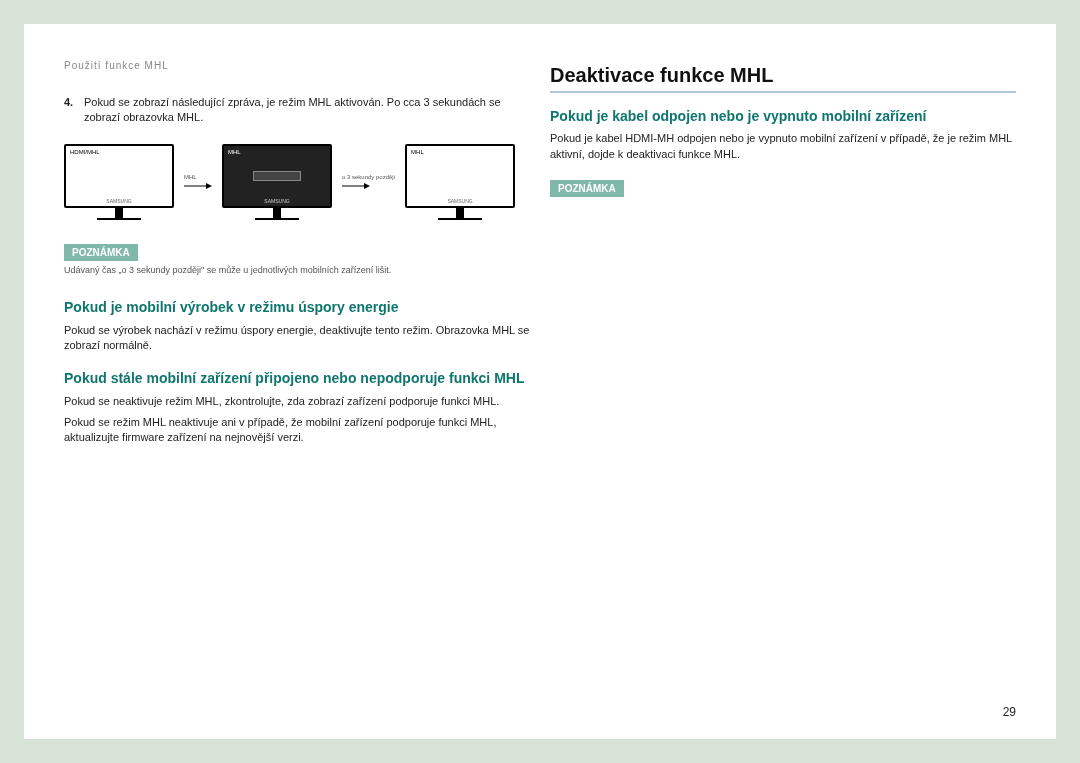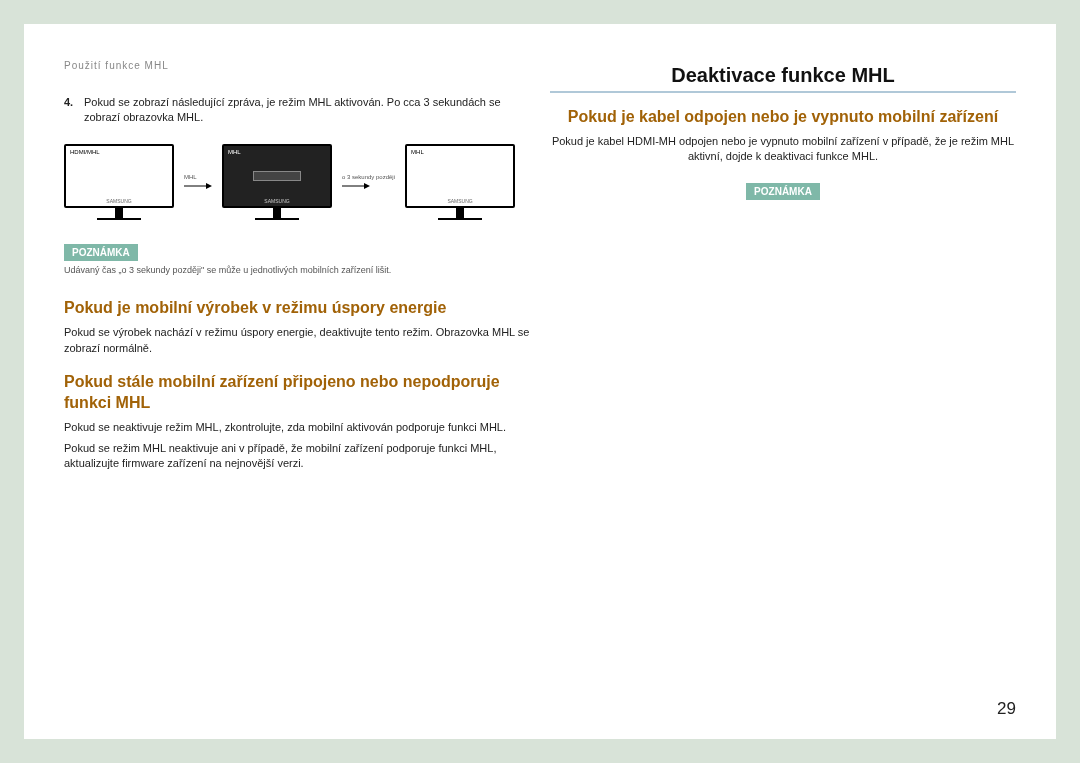--- a/index.html
+++ b/index.html
@@ -21,21 +21,21 @@
     display: flex;
     gap: 20px;
     position: relative;
   }
   .col {
     flex: 1;
     display: flex;
     flex-direction: column;
   }
   .col-left { flex: 1 1 50%; }
-  .col-right { flex: 1 1 50%; text-align: center; }
+  .col-right { flex: 1 1 50%; }
   .breadcrumb {
     font-size: 10px;
     letter-spacing: 1px;
     color: #888;
     margin-bottom: 24px;
   }
   .step-row {
     display: flex;
     gap: 6px;
     font-size: 11px;
@@ -101,23 +101,23 @@
     margin-bottom: 4px;
   }
   .note-text {
     font-size: 9px;
     color: #555;
     margin-bottom: 22px;
     line-height: 1.3;
   }
   .note-text .inline-red { color: #d03030; }
   .h2-blue {
-    color: #a16207;
+    color: #0f766e;
     font-weight: bold;
-    font-size: 16px;
+    font-size: 14px;
     margin-bottom: 6px;
     line-height: 1.3;
   }
   .body-text {
     font-size: 11px;
     color: #222;
     line-height: 1.4;
     margin-bottom: 16px;
   }
   .body-text.small-gap { margin-bottom: 6px; }
@@ -127,21 +127,21 @@
     color: #111;
     border-bottom: 2px solid #b0c8d8;
     padding-bottom: 4px;
     margin-bottom: 14px;
     margin-top: 4px;
   }
   .page-num {
     position: absolute;
     bottom: 20px;
     right: 40px;
-    font-size: 17px;
+    font-size: 12px;
     color: #222;
   }
   .brand {
     position: absolute;
     bottom: 2px;
     left: 50%;
     transform: translateX(-50%);
     font-size: 5px;
     color: #666;
   }
@@ -201,21 +201,21 @@
       </div>
     </div>
 
     <div><span class="note-pill">POZNÁMKA</span></div>
     <div class="note-text">Udávaný čas „o 3 sekundy později" se může u jednotlivých mobilních zařízení lišit.</div>
 
     <div class="h2-blue">Pokud je mobilní výrobek v režimu úspory energie</div>
     <div class="body-text">Pokud se výrobek nachází v režimu úspory energie, deaktivujte tento režim. Obrazovka MHL se zobrazí normálně.</div>
 
     <div class="h2-blue">Pokud stále mobilní zařízení připojeno nebo nepodporuje funkci MHL</div>
-    <div class="body-text small-gap">Pokud se neaktivuje režim MHL, zkontrolujte, zda mobilní aktivován podporuje funkci MHL.</div>
+    <div class="body-text small-gap">Pokud se neaktivuje režim MHL, zkontrolujte, zda zobrazí zařízení podporuje funkci MHL.</div>
     <div class="body-text">Pokud se režim MHL neaktivuje ani v případě, že mobilní zařízení podporuje funkci MHL, aktualizujte firmware zařízení na nejnovější verzi.</div>
   </div>
 
   <div class="col col-right">
     <div class="h1-black">Deaktivace funkce MHL</div>
     <div class="h2-blue">Pokud je kabel odpojen nebo je vypnuto mobilní zařízení</div>
     <div class="body-text">Pokud je kabel HDMI-MH odpojen nebo je vypnuto mobilní zařízení v případě, že je režim MHL aktivní, dojde k deaktivaci funkce MHL.</div>
     <div><span class="note-pill">POZNÁMKA</span></div>
   </div>
 

